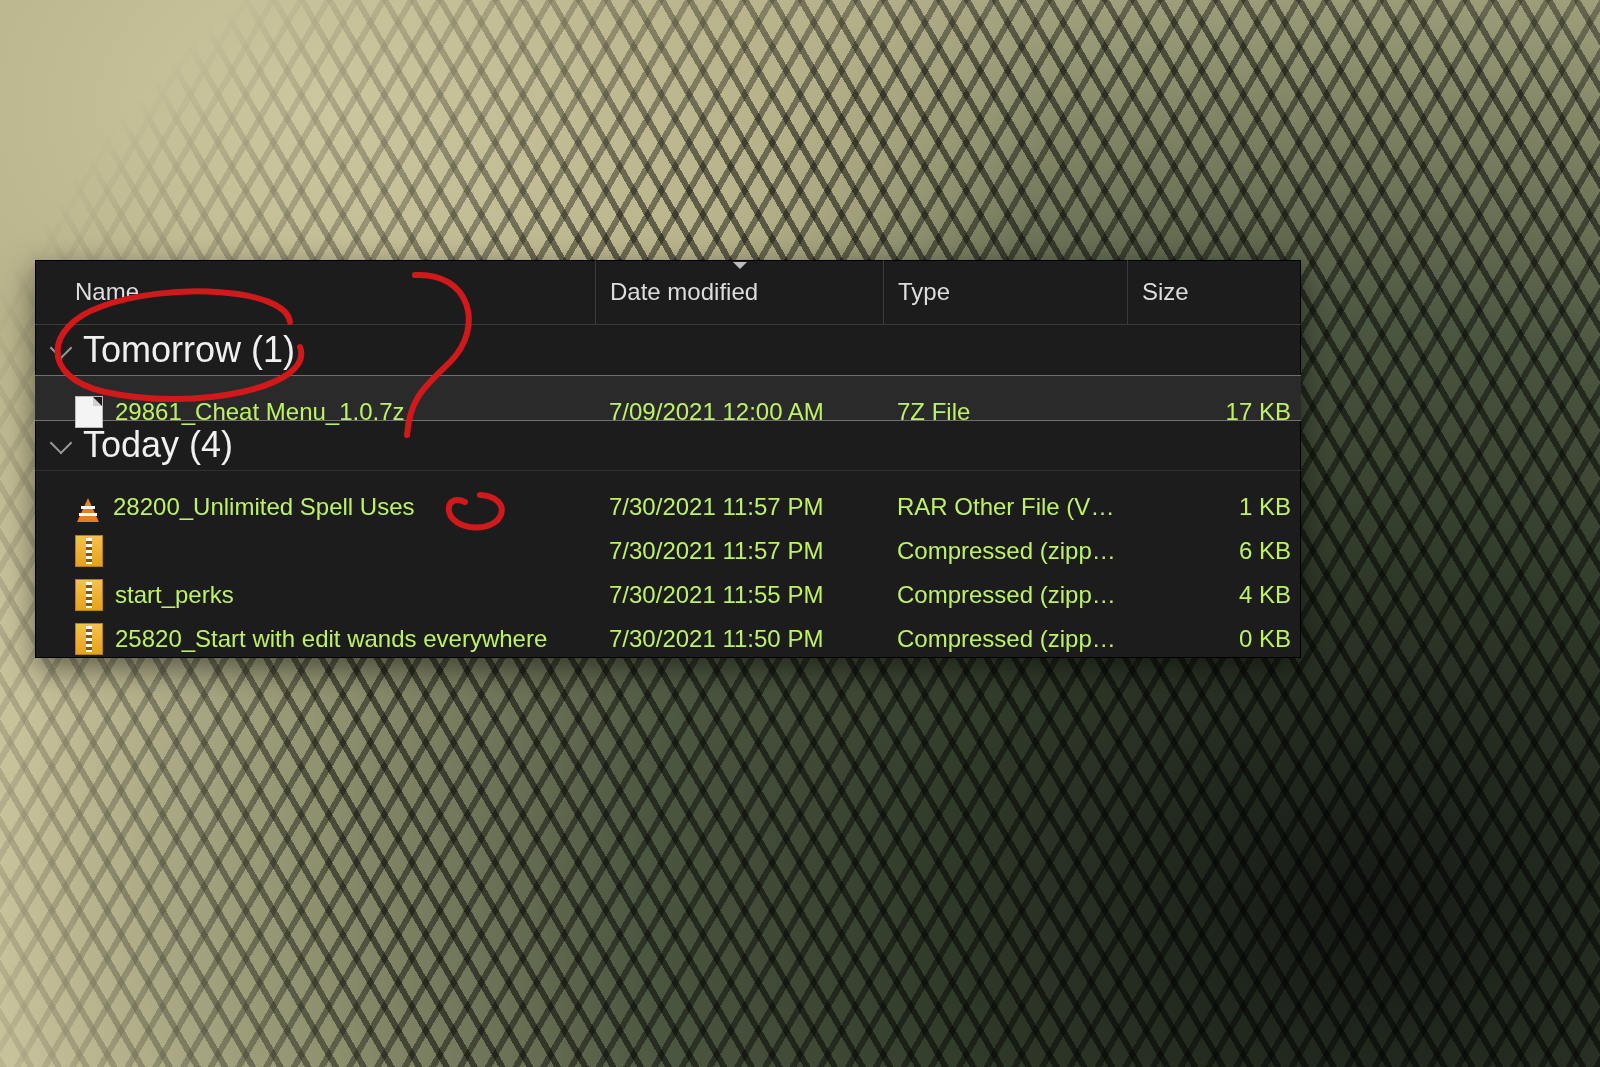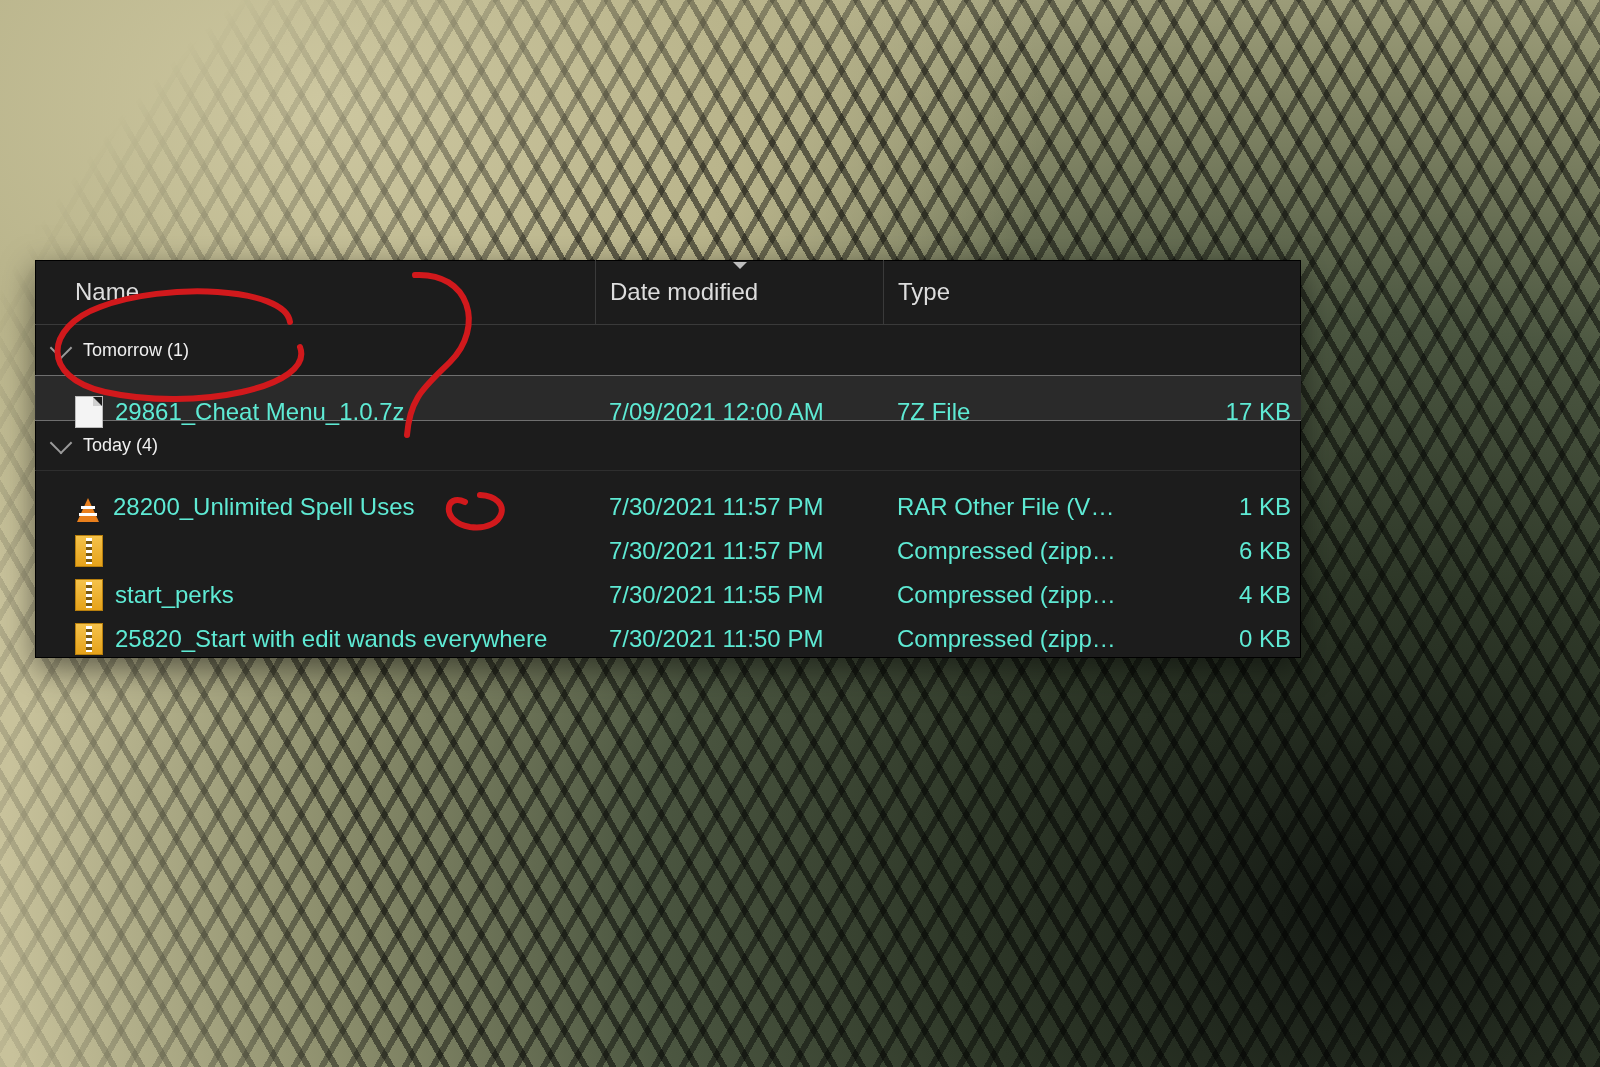--- a/index.html
+++ b/index.html
@@ -82,21 +82,21 @@
     border-top: 7px solid #bdbdbd;
   }
 
   .group-row {
     display: flex;
     align-items: center;
     height: 50px;
     padding-left: 18px;
     border-bottom: 1px solid #2e2e2e;
     color: #f0f0f0;
-    font-size: 18px;
+    font-size: 36px;
     user-select: none;
   }
   .group-chevron {
     width: 14px; height: 14px;
     border-left: 2px solid #9a9a9a;
     border-bottom: 2px solid #9a9a9a;
     transform: rotate(-45deg);
     margin-right: 14px;
     margin-top: -4px;
   }
@@ -106,21 +106,21 @@
   }
   .file-row.selected {
     outline: 1px solid #6f6f6f;
     background: #2a2a2a;
   }
   .cell {
     padding-left: 14px;
     white-space: nowrap;
     overflow: hidden;
     text-overflow: ellipsis;
-    color: #5eead4;
+    color: #bef264;
     margin-top: 28px;
   }
   .cell.name {
     display: flex;
     align-items: center;
     padding-left: 40px;
     gap: 12px;
   }
   .cell.size { text-align: right; padding-right: 10px; }
 
@@ -184,20 +184,21 @@
 
 <div class="explorer">
 
   <div class="cols header-row">
     <div class="header-cell">Name</div>
     <div class="header-cell">
       <span>Date modified</span>
       <span class="sort-caret"></span>
     </div>
     <div class="header-cell">Type</div>
+    <div class="header-cell">Size</div>
   </div>
 
   <div id="rows">
       <div class="group-row">
         <span class="group-chevron"></span>
         <span>Tomorrow (1)</span>
       </div>
       <div class="cols file-row selected">
         <div class="cell name">
           <div class="icon icon-file"></div>

